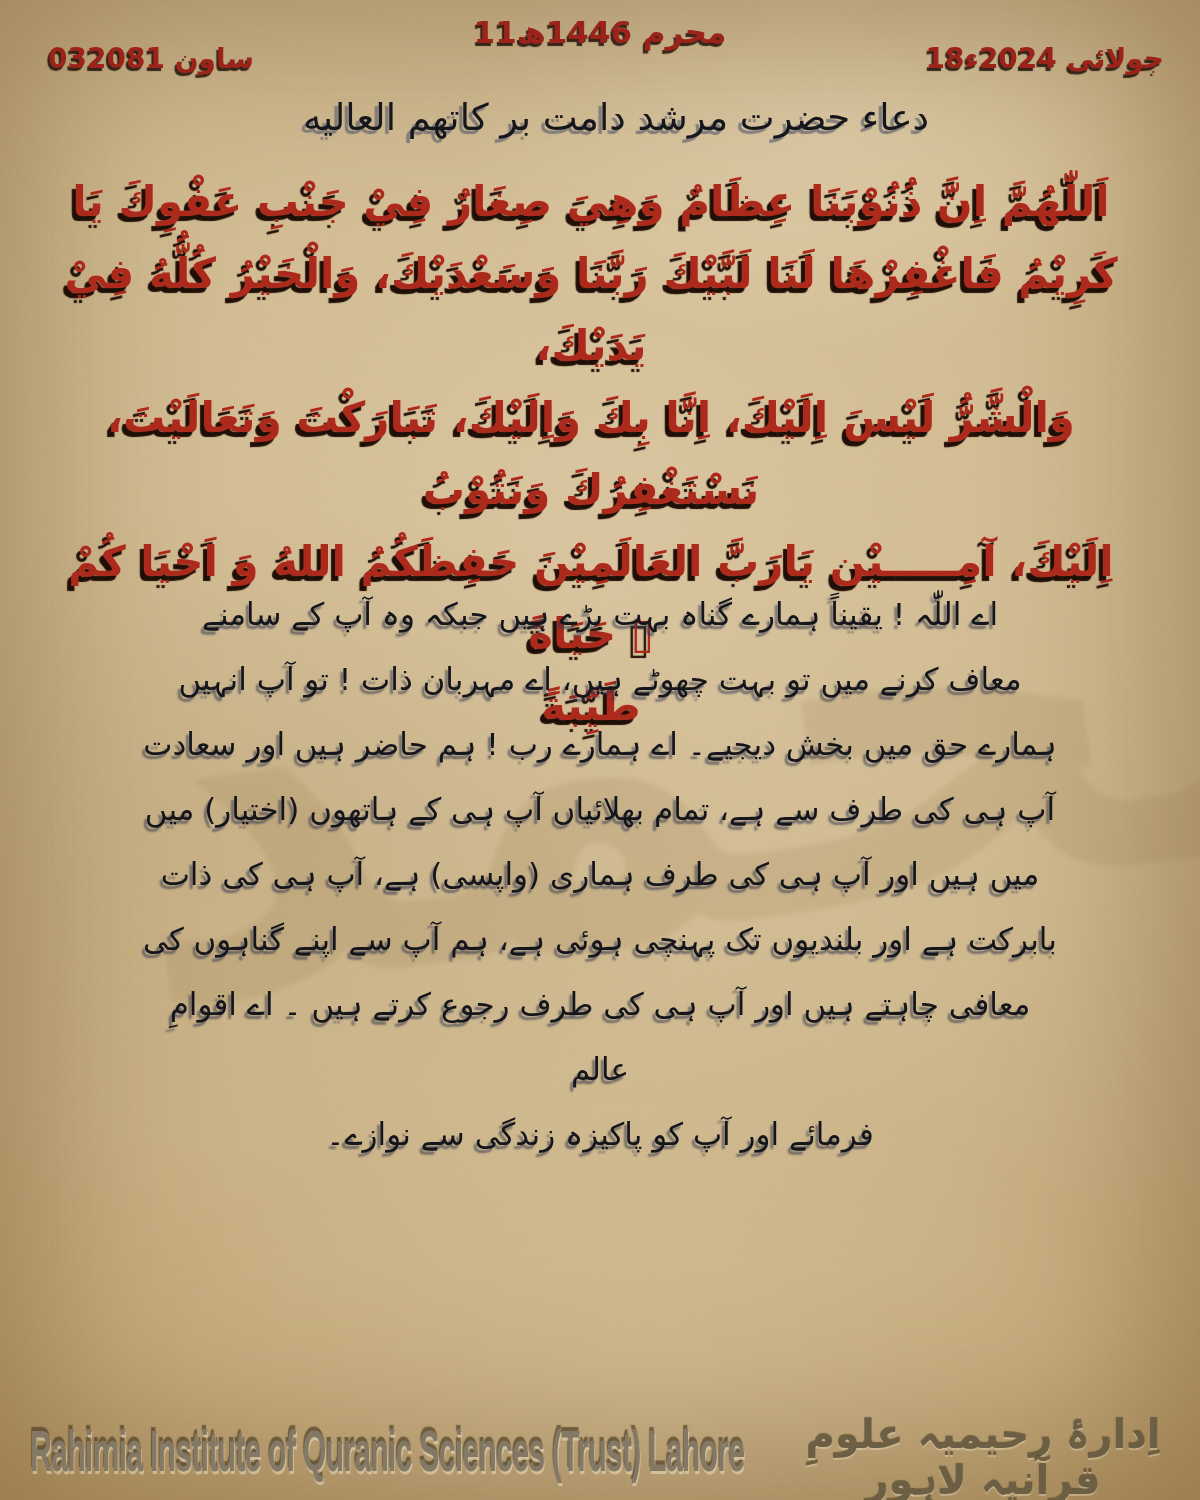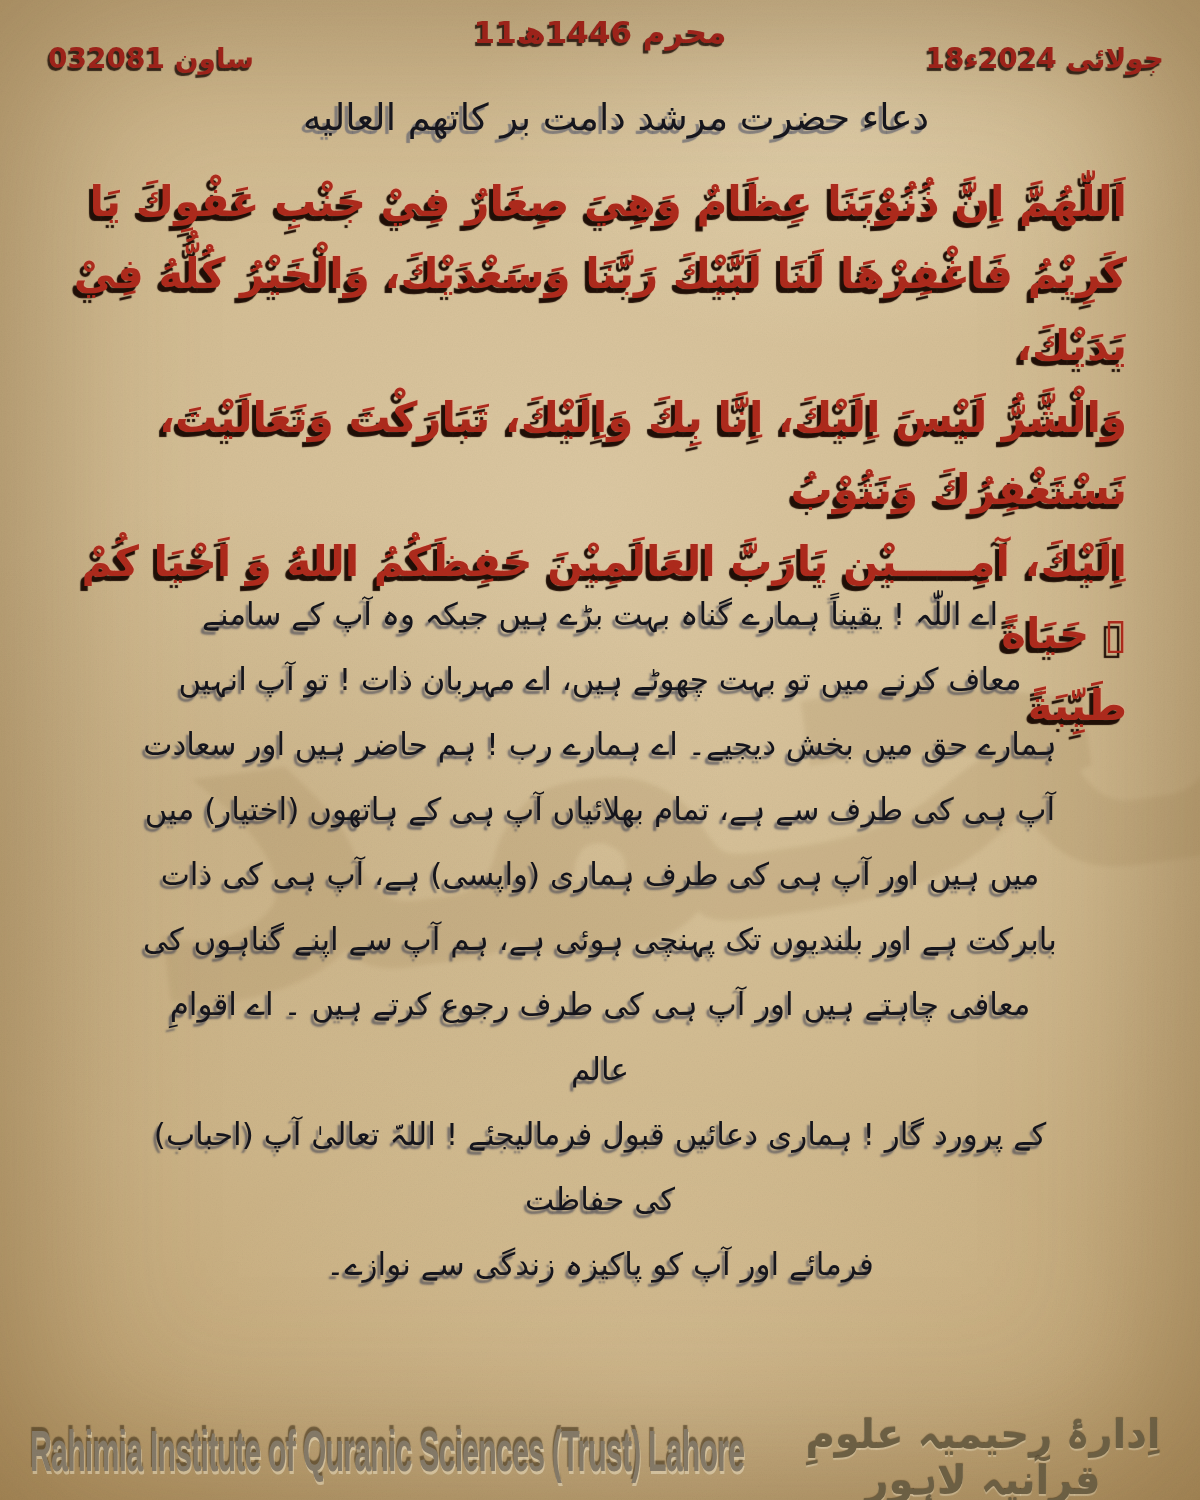--- a/index.html
+++ b/index.html
@@ -31,21 +31,21 @@
   .date-center{top:14px;left:0;width:100%;text-align:center;font-size:31px;}
   .date-right{top:42px;right:36px;font-size:28px;}
   .date-left{top:42px;left:48px;font-size:28px;}
   .title{
     position:absolute;top:80px;left:0;width:100%;margin:16px;
     text-align:center;font-size:37px;font-weight:normal;color:#16161d;
     text-shadow:-4px 4px 1px rgba(105,105,115,0.75);
   }
   .arabic{
     position:absolute;top:166px;left:55px;right:73px;
-    text-align:right;direction:rtl;
+    text-align:center;direction:rtl;
     color:#ae2a1c;font-weight:bold;font-size:42px;line-height:72px;
     text-shadow:-4px 5px 1px #200f07, 1px -1px 0 rgba(255,170,150,0.28);
   }
   .urdu{
     position:absolute;top:582px;left:138px;right:138px;
     text-align:center;direction:rtl;
     color:#15151c;font-size:31px;line-height:65px;
     text-shadow:-3px 4px 2px rgba(50,55,78,0.60);
   }
   .footer{position:absolute;left:0;top:1390px;width:100%;height:110px;margin-top:21px;}
@@ -85,21 +85,20 @@
   </section>
 
   <section class="urdu" dir="rtl">
     <div>اے اللّٰہ ! یقیناً ہمارے گناہ بہت بڑے ہیں جبکہ وہ آپ کے سامنے</div>
     <div>معاف کرنے میں تو بہت چھوٹے ہیں، اے مہربان ذات ! تو آپ انہیں</div>
     <div>ہمارے حق میں بخش دیجیے۔ اے ہمارے رب ! ہم حاضر ہیں اور سعادت</div>
     <div>آپ ہی کی طرف سے ہے، تمام بھلائیاں آپ ہی کے ہاتھوں (اختیار) میں</div>
     <div>میں ہیں اور آپ ہی کی طرف ہماری (واپسی) ہے، آپ ہی کی ذات</div>
     <div>بابرکت ہے اور بلندیوں تک پہنچی ہوئی ہے، ہم آپ سے اپنے گناہوں کی</div>
     <div>معافی چاہتے ہیں اور آپ ہی کی طرف رجوع کرتے ہیں ۔ اے اقوامِ عالم</div>
-    <div>کے پرورد گار ! ہماری دعائیں قبول فرمالیجئے ! اللہّ تعالیٰ آپ (احباب) کی حفاظت</div>
     <div>فرمائے اور آپ کو پاکیزہ زندگی سے نوازے۔</div>
   </section>
 
   <footer class="footer">
     <div class="footer-en">Rahimia Institute of Quranic Sciences (Trust) Lahore</div>
     <div class="footer-ar">اِدارۂ رحیمیہ علومِ قرآنیہ لاہور</div>
   </footer>
 
   <svg class="grain" width="1200" height="1500">
     <filter id="noiseF">

